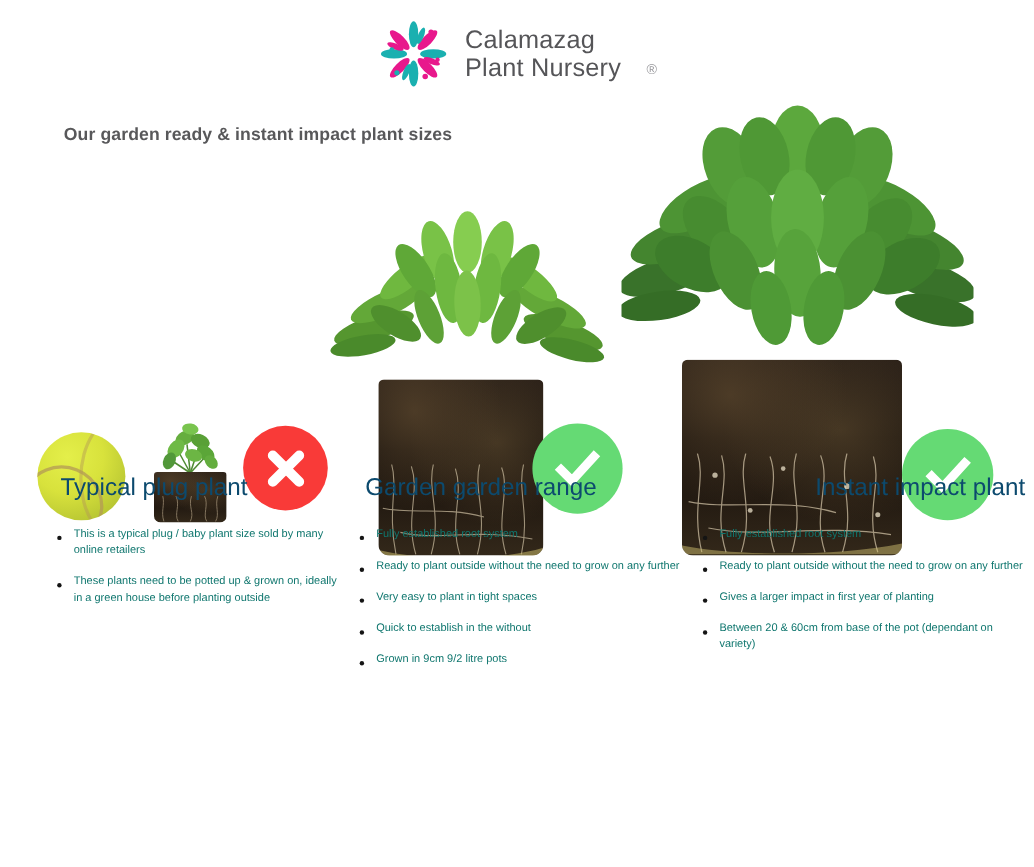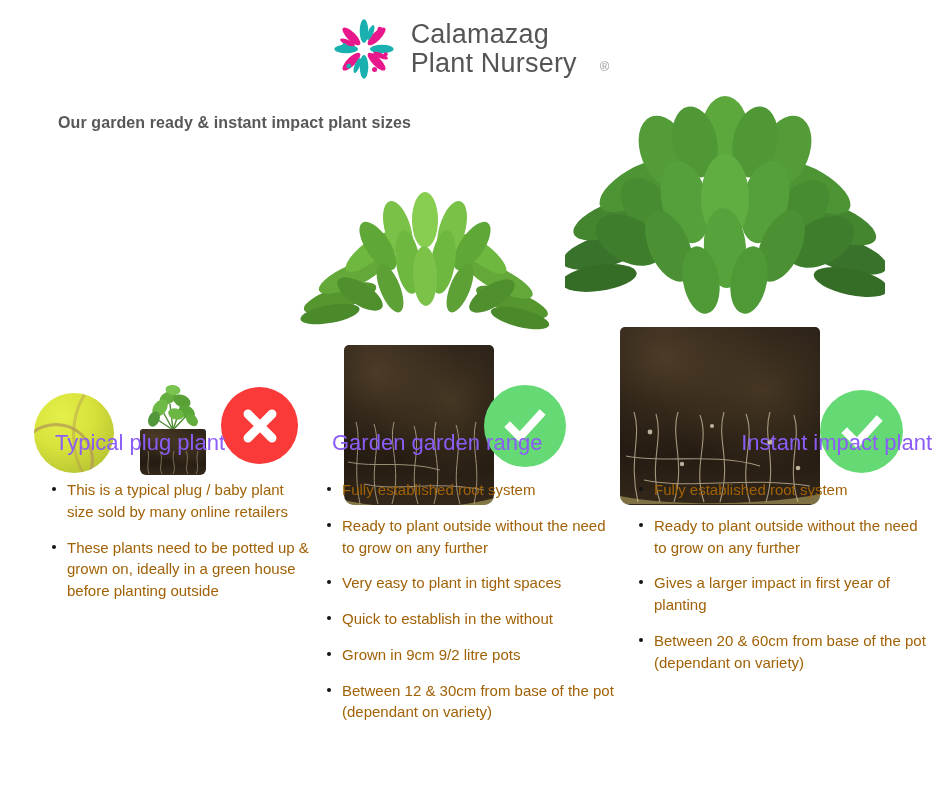--- a/index.html
+++ b/index.html
@@ -35,21 +35,21 @@
     height: 66px;
     position: relative;
     flex: 0 0 auto;
   }
   .logo-words {
     display: flex;
     flex-direction: column;
     line-height: 1.08;
   }
   .logo-line-1, .logo-line-2 {
-    font-size: 27px;
+    font-size: 23px;
     color: #555558;
     letter-spacing: 0.2px;
     font-weight: 400;
   }
   .logo-line-2-wrap {
     display: flex;
     align-items: flex-end;
     gap: 23px;
   }
   .logo-reg {
@@ -184,41 +184,41 @@
     width: 940px;
     height: 330px;
   }
   .col { position: absolute; top: 0; }
   .col-1 { left: 45px;  width: 265px; }
   .col-2 { left: 320px; width: 300px; }
   .col-3 { left: 632px; width: 300px; }
 
   .col-title {
     font-size: 22px;
-    color: #8b5cf6;
+    color: #0c4a6e;
     font-weight: 400;
     margin: 0 0 23px 0;
     white-space: nowrap;
   }
   .col-1 .col-title { padding-left: 10px; }
   .col-2 .col-title { padding-left: 12px; }
   .col-3 .col-title { padding-left: 14px; text-align: right; }
 
   ul.bullets {
     list-style: none;
     margin: 0;
     padding: 0;
   }
   ul.bullets li {
     position: relative;
     padding-left: 22px;
     margin-bottom: 14px;
-    font-size: 15px;
+    font-size: 10px;
     line-height: 1.45;
-    color: #a16207;
+    color: #0f766e;
   }
   ul.bullets li::before {
     content: "";
     position: absolute;
     left: 7px;
     top: 8px;
     width: 4px;
     height: 4px;
     border-radius: 50%;
     background: #141414;
@@ -447,21 +447,20 @@
   </div>
 
   <div class="col col-2">
     <div class="col-title">Garden garden range</div>
     <ul class="bullets">
       <li>Fully established root system</li>
       <li>Ready to plant outside without the need to grow on any further</li>
       <li>Very easy to plant in tight spaces</li>
       <li>Quick to establish in the without</li>
       <li>Grown in 9cm 9/2 litre pots</li>
-      <li>Between 12 &amp; 30cm from base of the pot (dependant on variety)</li>
     </ul>
   </div>
 
   <div class="col col-3">
     <div class="col-title">Instant impact plant</div>
     <ul class="bullets">
       <li>Fully established root system</li>
       <li>Ready to plant outside without the need to grow on any further</li>
       <li>Gives a larger impact in first year of planting</li>
       <li>Between 20 &amp; 60cm from base of the pot (dependant on variety)</li>

